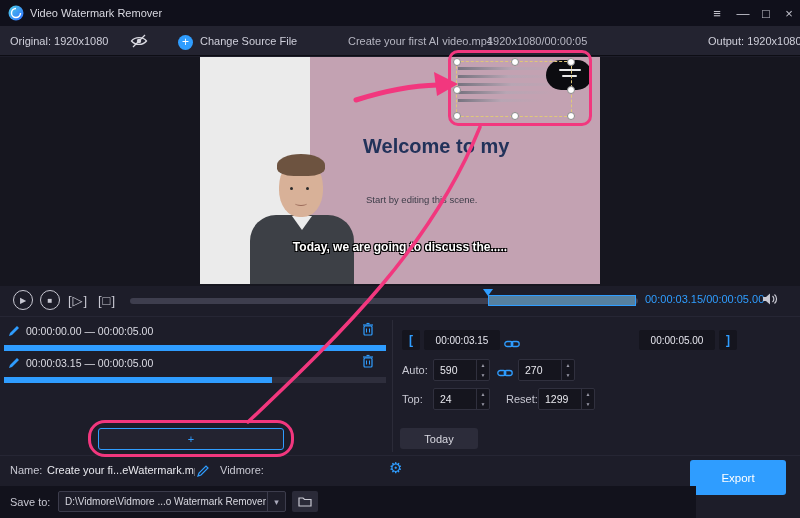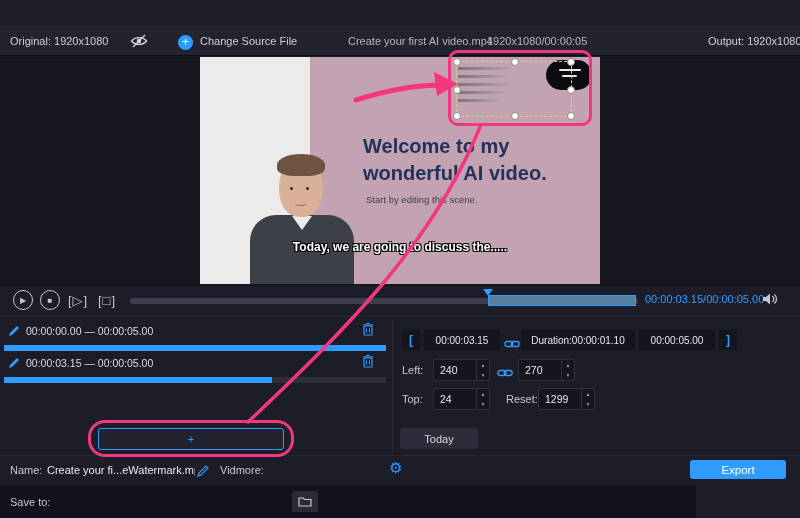--- a/index.html
+++ b/index.html
@@ -82,35 +82,54 @@
   .spin-btns{width:13px;border-left:1px solid #30303e;display:flex;flex-direction:column}
   .su,.sd{flex:1;font-size:5px;color:#9a9aa8;display:flex;align-items:center;justify-content:center}
   #reset-btn{position:absolute;left:400px;top:428px;width:78px;height:21px;background:#2c2c3a;border-radius:3px;color:#d8d8e0;font-size:11px;display:flex;align-items:center;justify-content:center}
   .link-icon{position:absolute}
 
   
   .ft-label{position:absolute;font-size:11px;color:#c8c8d2}
   .ft-value{position:absolute;font-size:11px;color:#e8e8ee;white-space:nowrap;overflow:hidden}
   #output-chip{position:absolute;left:266px;top:460px;width:118px;height:20px;background:#15151e;border-radius:2px;color:#e8e8ee;font-size:10.5px;display:flex;align-items:center;padding-left:8px}
   #gear{position:absolute;left:389px;top:459px;font-size:15px;color:#2f9dff}
-  #export-btn{position:absolute;left:690px;top:460px;width:96px;height:19px;background:#2f9dff;border-radius:3px;color:#fff;font-size:11.5px;display:flex;align-items:center;justify-content:center}
+  #export-btn{position:absolute;left:690px;top:460px;width:96px;height:35px;background:#2f9dff;border-radius:3px;color:#fff;font-size:11.5px;display:flex;align-items:center;justify-content:center}
 
   
   #savebar{position:absolute;left:0;top:486px;width:696px;height:32px;background:#12121c}
   #save-label{position:absolute;left:10px;top:10px;font-size:11px;color:#c8c8d2}
   #save-dd{position:absolute;left:58px;top:5px;width:228px;height:21px;background:#1d1d29;border:1px solid #3c3c4c;border-radius:2px;display:flex;align-items:center}
   #save-path{flex:1;font-size:10px;color:#d8d8e0;padding-left:6px;white-space:nowrap;overflow:hidden}
   #save-dd-arrow{width:18px;height:100%;border-left:1px solid #3c3c4c;color:#aab;display:flex;align-items:center;justify-content:center;font-size:9px}
   #folder-btn{position:absolute;left:292px;top:5px;width:26px;height:21px;background:#2a2a38;border-radius:2px;display:flex;align-items:center;justify-content:center}
 </style>
 </head>
 <body>
 
 <div id="app">
 
+  <div id="titlebar">
+    <span id="logo">
+      <svg width="16" height="16" viewBox="0 0 16 16">
+          <defs>
+            <linearGradient id="lg" x1="0" y1="0" x2="1" y2="1">
+              <stop offset="0" stop-color="#4fd0e8"></stop>
+              <stop offset="1" stop-color="#2f6dff"></stop>
+            </linearGradient>
+          </defs>
+          <circle cx="8" cy="8" r="7.5" fill="url(#lg)"></circle>
+          <path d="M8 3.5 a4.5 4.5 0 1 0 4.5 4.5" fill="none" stroke="#fff" stroke-width="1.4"></path>
+        </svg>
+    </span>
+    <span id="app-title">Video Watermark Remover</span>
+    <span class="win-btn" style="left:706px">≡</span>
+    <span class="win-btn" style="left:732px">—</span>
+    <span class="win-btn" style="left:755px">□</span>
+    <span class="win-btn" style="left:778px">×</span>
+  </div>
 
   <div id="toolbar"></div>
   <span class="tb-text" style="left:10px;top:35px">Original: 1920x1080</span>
   <span id="eye">
     <svg width="18" height="16" viewBox="0 0 18 16">
         <path d="M1.5 8 C5 3.5 13 3.5 16.5 8 C13 12.5 5 12.5 1.5 8 Z" fill="none" stroke="#d8d8e0" stroke-width="1.3"></path>
         <circle cx="9" cy="8" r="2.2" fill="#d8d8e0"></circle>
         <line x1="3" y1="14" x2="15" y2="2" stroke="#d8d8e0" stroke-width="1.3"></line>
       </svg>
   </span>
@@ -127,21 +146,20 @@
     <div class="man" id="man-body"></div>
     <div class="man" id="man-shirt"></div>
     <div class="man" id="man-head"></div>
     <div class="man" id="man-hair"></div>
     <div class="man man-eye" style="left:90px"></div>
     <div class="man man-eye" style="left:106px"></div>
     <div class="man" id="man-mouth"></div>
 
     <div id="headline">
       <div>Welcome to my</div>
-      <div>wonderful AI video.</div>
     </div>
     <div id="tagline">Start by editing this scene.</div>
     <div id="subtitle">Today, we are going to discuss the.....</div>
 
     <div id="streaks">
       <div class="streak" style="width:100%"></div>
       <div class="streak" style="width:92%"></div>
       <div class="streak" style="width:97%"></div>
       <div class="streak" style="width:88%"></div>
       <div class="streak" style="width:78%"></div>
@@ -231,27 +249,26 @@
   <div id="divider-v"></div>
 
   <span class="chip bracket" style="left:402px;width:18px">[</span>
   <span class="chip" style="left:424px;width:76px">00:00:03.15</span>
   <span class="link-icon" style="left:504px;top:335px">
     <svg width="16" height="10" viewBox="0 0 16 10">
         <rect x="0.8" y="2.5" width="8" height="5" rx="2.5" fill="none" stroke="#2f9dff" stroke-width="1.3"></rect>
         <rect x="7.2" y="2.5" width="8" height="5" rx="2.5" fill="none" stroke="#2f9dff" stroke-width="1.3"></rect>
       </svg>
   </span>
-  <span class="chip" style="left:521px;width:114px">Duration:00:00:01.10</span>
   <span class="chip" style="left:639px;width:76px">00:00:05.00</span>
   <span class="chip bracket" style="left:719px;width:18px">]</span>
 
-  <span class="plabel" style="left:402px;top:364px">Left:</span>
+  <span class="plabel" style="left:402px;top:364px">Auto:</span>
   <div class="spin" style="left:433px;top:359px">
-    <span class="spin-val">240</span>
+    <span class="spin-val">590</span>
     <span class="spin-btns">
       <span class="su">▲</span>
       <span class="sd">▼</span>
     </span>
   </div>
   <span class="link-icon" style="left:497px;top:364px">
     <svg width="16" height="10" viewBox="0 0 16 10">
         <rect x="0.8" y="2.5" width="8" height="5" rx="2.5" fill="none" stroke="#2f9dff" stroke-width="1.3"></rect>
         <rect x="7.2" y="2.5" width="8" height="5" rx="2.5" fill="none" stroke="#2f9dff" stroke-width="1.3"></rect>
       </svg>
@@ -291,20 +308,24 @@
     <svg width="12" height="12" viewBox="0 0 12 12">
         <path d="M1 11 L2 8 L9 1 L11 3 L4 10 Z" fill="none" stroke="#2f9dff" stroke-width="1.2"></path>
       </svg>
   </span>
   <span class="ft-label" style="left:220px;top:464px">Vidmore:</span>
   <span id="gear">⚙</span>
   <div id="export-btn">Export</div>
 
   <div id="savebar">
     <span id="save-label">Save to:</span>
+    <div id="save-dd">
+      <span id="save-path">D:\Vidmore\Vidmore ...o Watermark Remover</span>
+      <span id="save-dd-arrow">▾</span>
+    </div>
     <span id="folder-btn">
       <svg width="14" height="11" viewBox="0 0 14 11">
           <path d="M1 2 h4 l1.5 1.5 H13 V10 H1 Z" fill="none" stroke="#c8c8d2" stroke-width="1.2"></path>
         </svg>
     </span>
   </div>
 
 </div>
 
 </body></html>

